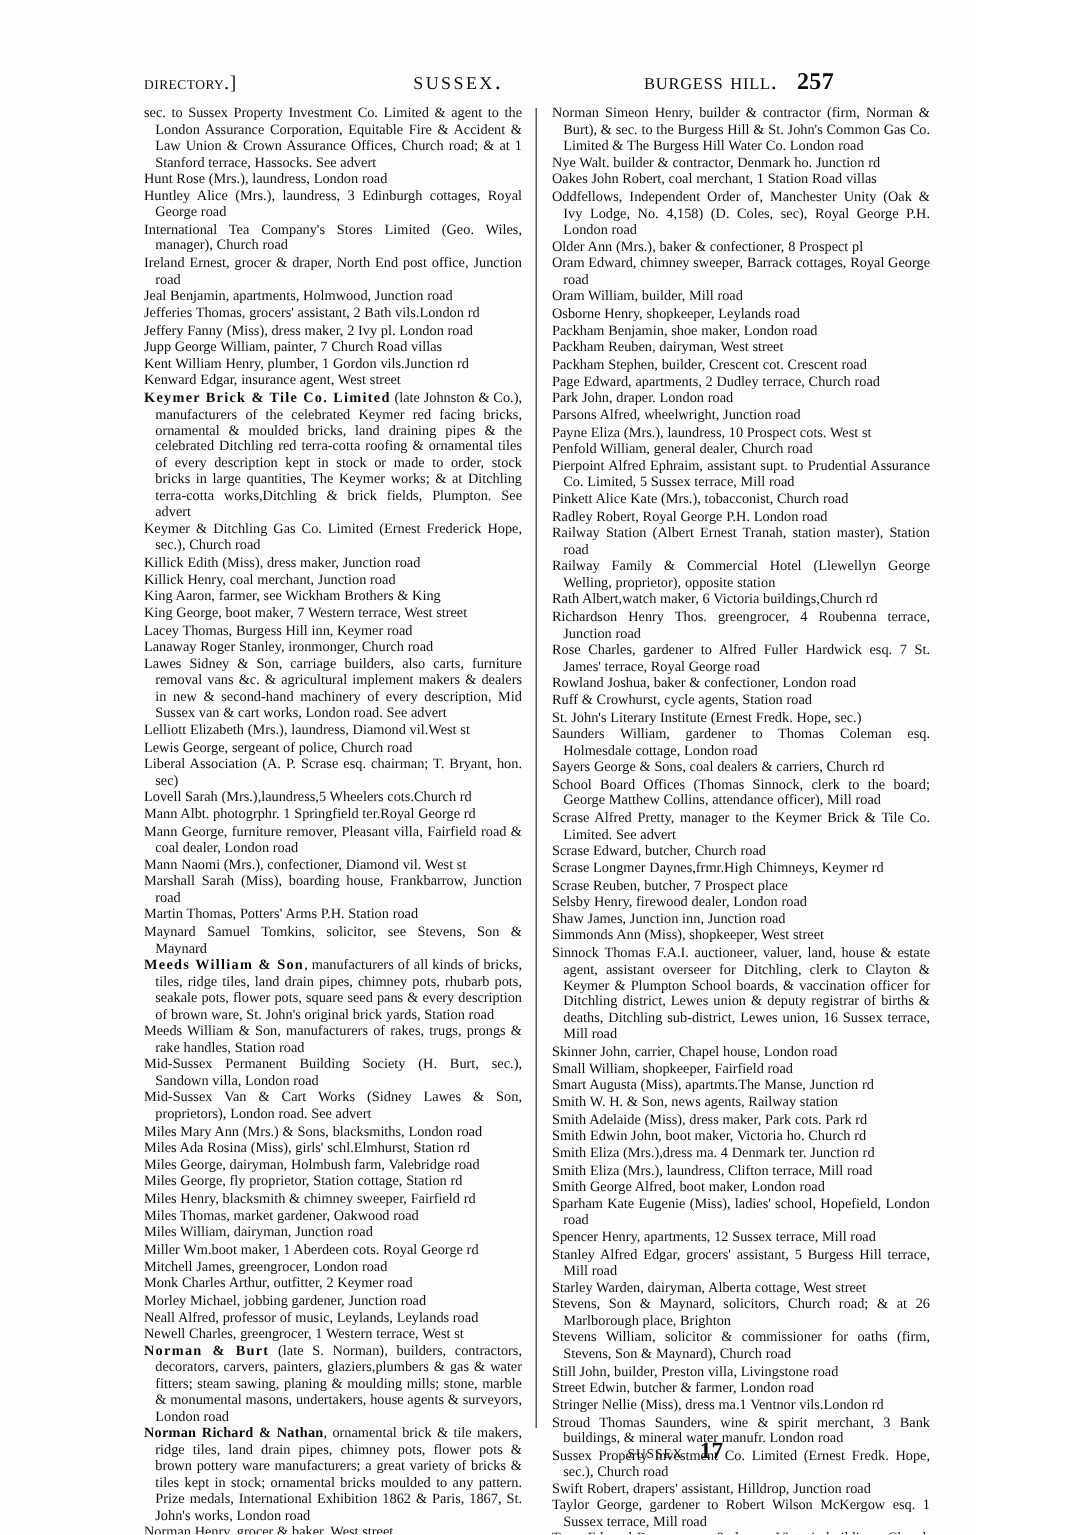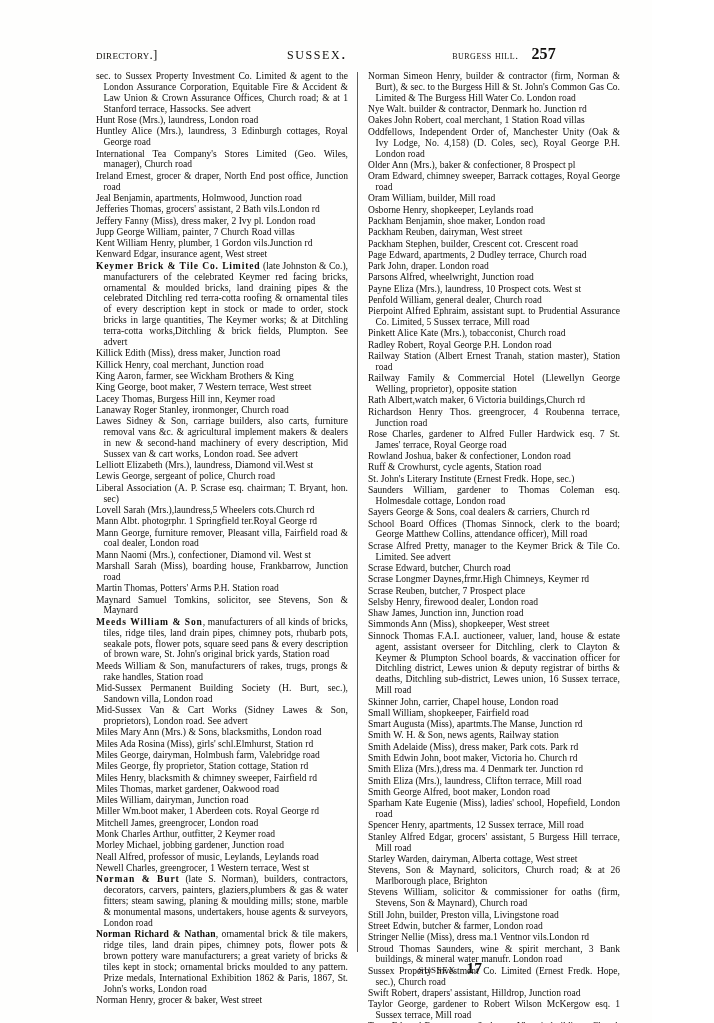--- a/index.html
+++ b/index.html
@@ -54,21 +54,21 @@
     margin-left: 24px;
   }
   .rh-right {
     display: flex;
     align-items: baseline;
     gap: 13px;
   }
   .rh-place {
     font-variant: small-caps;
     text-transform: lowercase;
-    font-size: 11px;
+    font-size: 16px;
     letter-spacing: 0.5px;
   }
   .rh-folio {
     font-size: 16px;
     font-weight: bold;
     letter-spacing: 0.2px;
   }
 
   
   .columns {
@@ -162,20 +162,21 @@
         <p class="entry"><span>Huntley Alice (Mrs.), laundress, 3 Edinburgh cottages, Royal George road</span></p>
         <p class="entry"><span>International Tea Company's Stores Limited (Geo. Wiles, manager), Church road</span></p>
         <p class="entry"><span>Ireland Ernest, grocer &amp; draper, North End post office, Junction road</span></p>
         <p class="entry"><span>Jeal Benjamin, apartments, Holmwood, Junction road</span></p>
         <p class="entry"><span>Jefferies Thomas, grocers' assistant, 2 Bath vils.London rd</span></p>
         <p class="entry"><span>Jeffery Fanny (Miss), dress maker, 2 Ivy pl. London road</span></p>
         <p class="entry"><span>Jupp George William, painter, 7 Church Road villas</span></p>
         <p class="entry"><span>Kent William Henry, plumber, 1 Gordon vils.Junction rd</span></p>
         <p class="entry"><span>Kenward Edgar, insurance agent, West street</span></p>
         <p class="entry b"><span class="lead tracked">Keymer Brick &amp; Tile Co. Limited</span><span> (late Johnston &amp; Co.), manufacturers of the celebrated Keymer red facing bricks, ornamental &amp; moulded bricks, land draining pipes &amp; the celebrated Ditchling red terra-cotta roofing &amp; ornamental tiles of every description kept in stock or made to order, stock bricks in large quantities, The Keymer works; &amp; at Ditchling terra-cotta works,Ditchling &amp; brick fields, Plumpton. See advert</span></p>
+        <p class="entry"><span>Keymer &amp; Ditchling Gas Co. Limited (Ernest Frederick Hope, sec.), Church road</span></p>
         <p class="entry"><span>Killick Edith (Miss), dress maker, Junction road</span></p>
         <p class="entry"><span>Killick Henry, coal merchant, Junction road</span></p>
         <p class="entry"><span>King Aaron, farmer, see Wickham Brothers &amp; King</span></p>
         <p class="entry"><span>King George, boot maker, 7 Western terrace, West street</span></p>
         <p class="entry"><span>Lacey Thomas, Burgess Hill inn, Keymer road</span></p>
         <p class="entry"><span>Lanaway Roger Stanley, ironmonger, Church road</span></p>
         <p class="entry"><span>Lawes Sidney &amp; Son, carriage builders, also carts, furniture removal vans &amp;c. &amp; agricultural implement makers &amp; dealers in new &amp; second-hand machinery of every description, Mid Sussex van &amp; cart works, London road. See advert</span></p>
         <p class="entry"><span>Lelliott Elizabeth (Mrs.), laundress, Diamond vil.West st</span></p>
         <p class="entry"><span>Lewis George, sergeant of police, Church road</span></p>
         <p class="entry"><span>Liberal Association (A. P. Scrase esq. chairman; T. Bryant, hon. sec)</span></p>

